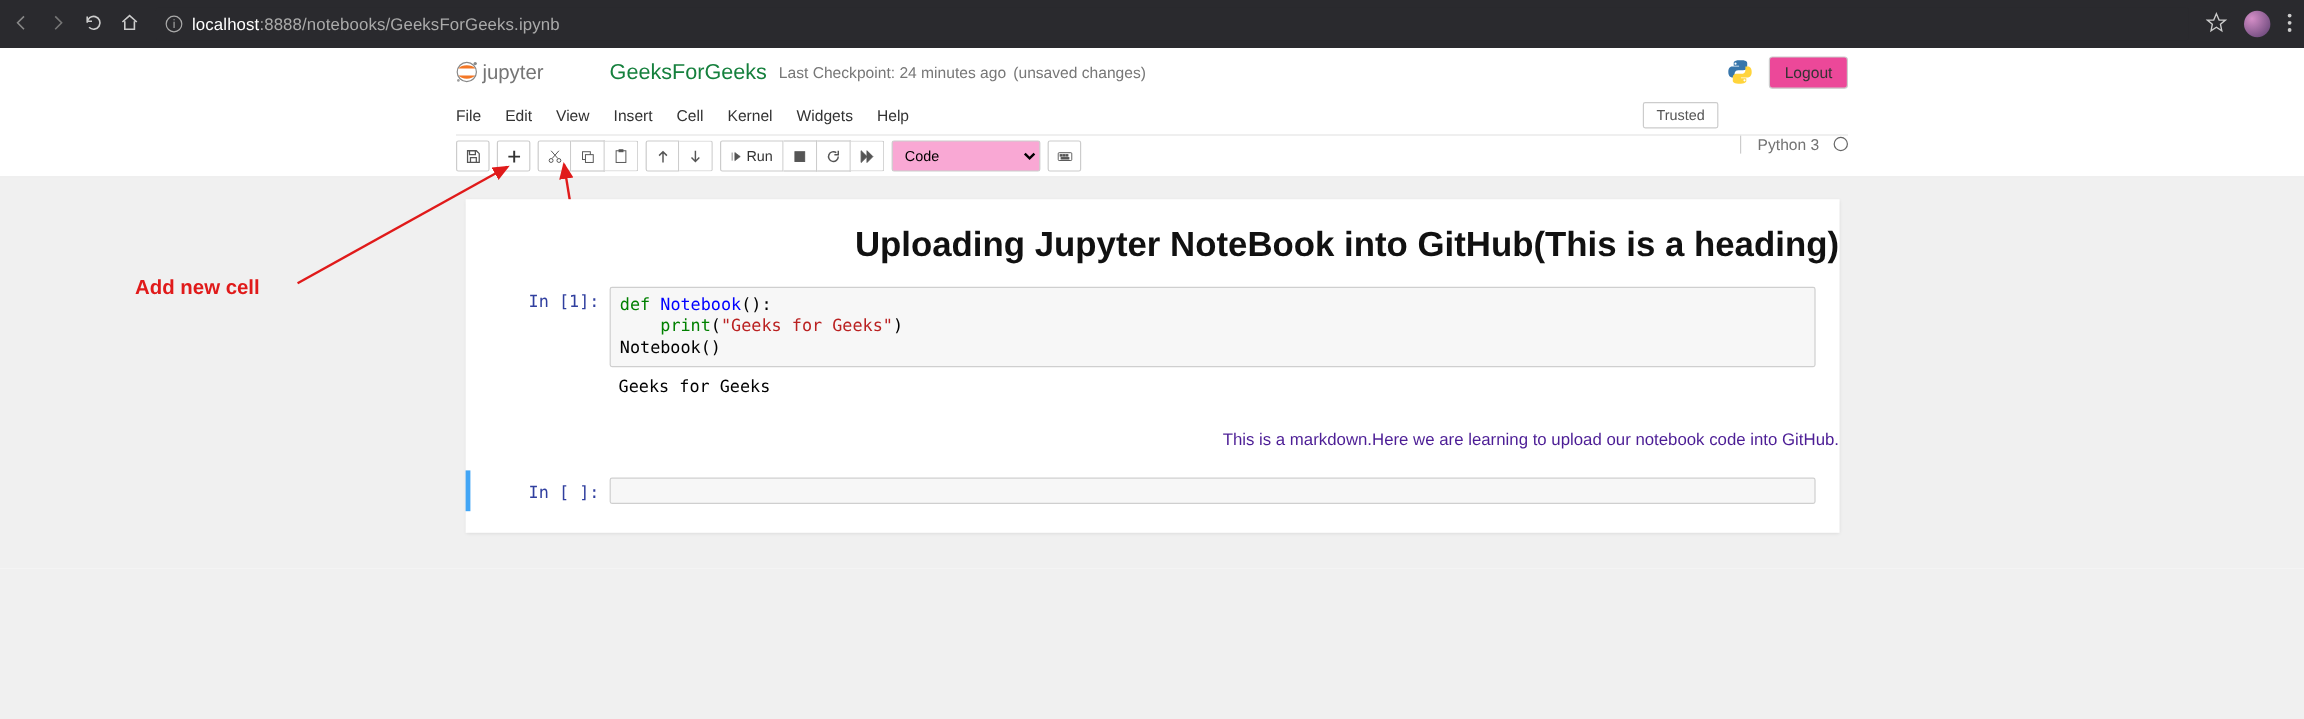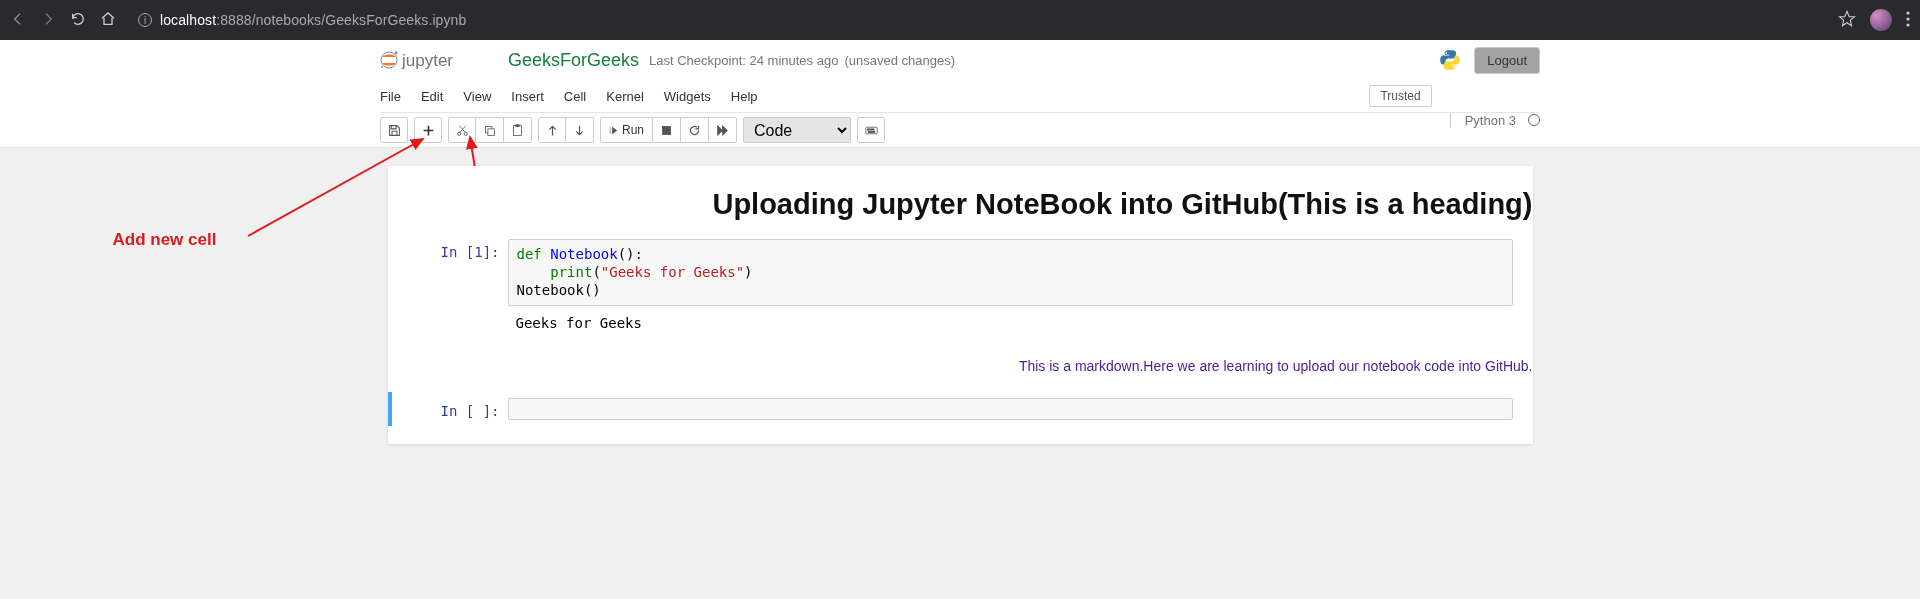--- a/index.html
+++ b/index.html
@@ -24,41 +24,41 @@
 .jupyter-wrap { background: #fff; }
 .jupyter-header { max-width: 100%; padding: 0 20px; border-bottom: 1px solid #e5e5e5; }
 .header-inner { max-width: 1160px; margin: 0 auto; padding: 6px 0; display: flex; align-items: center; }
 .logo { display: flex; align-items: center; }
 .logo-svg { width: 110px; height: 28px; }
 .notebook-name { font-size: 18px; color: #15803d; margin-left: 18px; font-weight: 400; }
 .checkpoint { font-size: 13px; color: #777; margin-left: 10px; text-align: right; }
 .unsaved { font-size: 13px; color: #777; margin-left: 6px; }
 .header-right { margin-left: auto; display: flex; align-items: center; gap: 12px; }
 .py-logo { width: 24px; height: 24px; }
-.logout-btn { border: 1px solid #ccc; background: #a3a3a3; padding: 5px 12px; font-size: 13px; border-radius: 3px; cursor: pointer; color: #333; }
+.logout-btn { border: 1px solid #ccc; background: #ec4899; padding: 5px 12px; font-size: 13px; border-radius: 3px; cursor: pointer; color: #333; }
 
 
 .menu-bar { max-width: 1160px; margin: 0 auto; display: flex; align-items: center; height: 32px; }
 .menu-bar .menu-item { padding: 6px 10px; font-size: 13px; color: #333; cursor: pointer; }
 .menu-bar .menu-item:first-child { padding-left: 0; text-align: right; }
 .menu-right { margin-left: auto; display: flex; align-items: center; gap: 18px; }
 .trusted { border: 1px solid #ccc; padding: 3px 10px; font-size: 12px; color: #555; border-radius: 2px; }
 .kernel { font-size: 13px; color: #737373; display: flex; align-items: center; gap: 12px; border-left: 1px solid #ccc; padding-left: 14px; margin-top: 48px; }
 .kernel-circle { width: 12px; height: 12px; border: 1.5px solid #666; border-radius: 50%; }
 
 
 .toolbar { max-width: 1160px; margin: 0 auto; display: flex; align-items: center; padding: 4px 0; gap: 6px; border-top: 1px solid #e5e5e5; }
 .btn-group { display: flex; }
 .tb-btn { border: 1px solid #ccc; background: #fff; width: 28px; height: 26px; display: flex; align-items: center; justify-content: center; cursor: pointer; font-size: 12px; color: #333; }
 .btn-group .tb-btn + .tb-btn { border-left: none; }
 .btn-group .tb-btn:first-child { border-radius: 2px 0 0 2px; }
 .btn-group .tb-btn:last-child { border-radius: 0 2px 2px 0; }
 .btn-group .tb-btn:only-child, .tb-btn.single { border-radius: 2px; }
 .run-btn { width: auto; padding: 0 8px; gap: 4px;}
-.celltype { border: 1px solid #ccc; height: 26px; font-size: 16px; padding: 0 20px 0 6px; border-radius: 2px; background: #e5e5e5; width: 108px; }
+.celltype { border: 1px solid #ccc; height: 26px; font-size: 12px; padding: 0 20px 0 6px; border-radius: 2px; background: #f9a8d4; width: 124px; }
 .tb-icon { width: 13px; height: 13px; fill: #555; stroke: #555; }
 
 .container-main { background: #f0f0f0; padding-top: 18px; padding-bottom: 30px; }
 .notebook { width: 1145px; margin: 0 auto; background: #fff; box-shadow: 0 1px 3px rgba(0,0,0,0.1); padding: 18px 0; position: relative; }
 
 
 .anno-arrow { position: absolute; pointer-events: none; }
 .anno-text { position: absolute; color: #e01a1a; font-weight: bold; font-size: 17px; pointer-events: none; }
 
 

